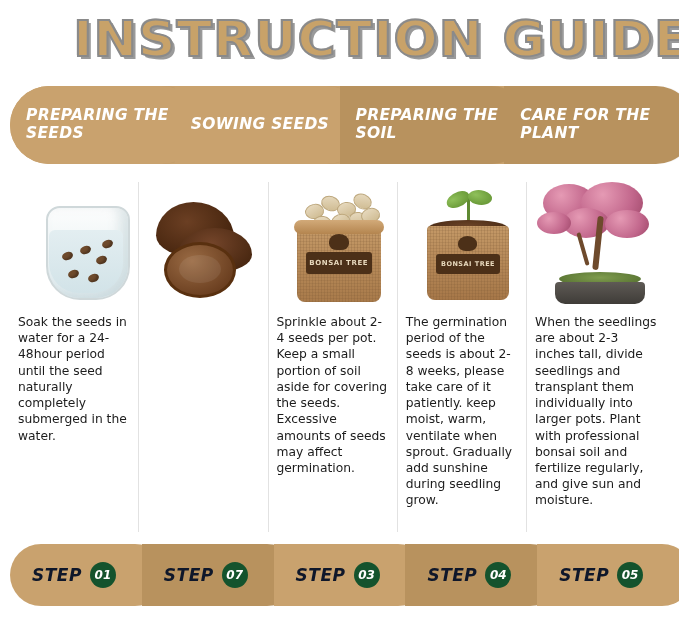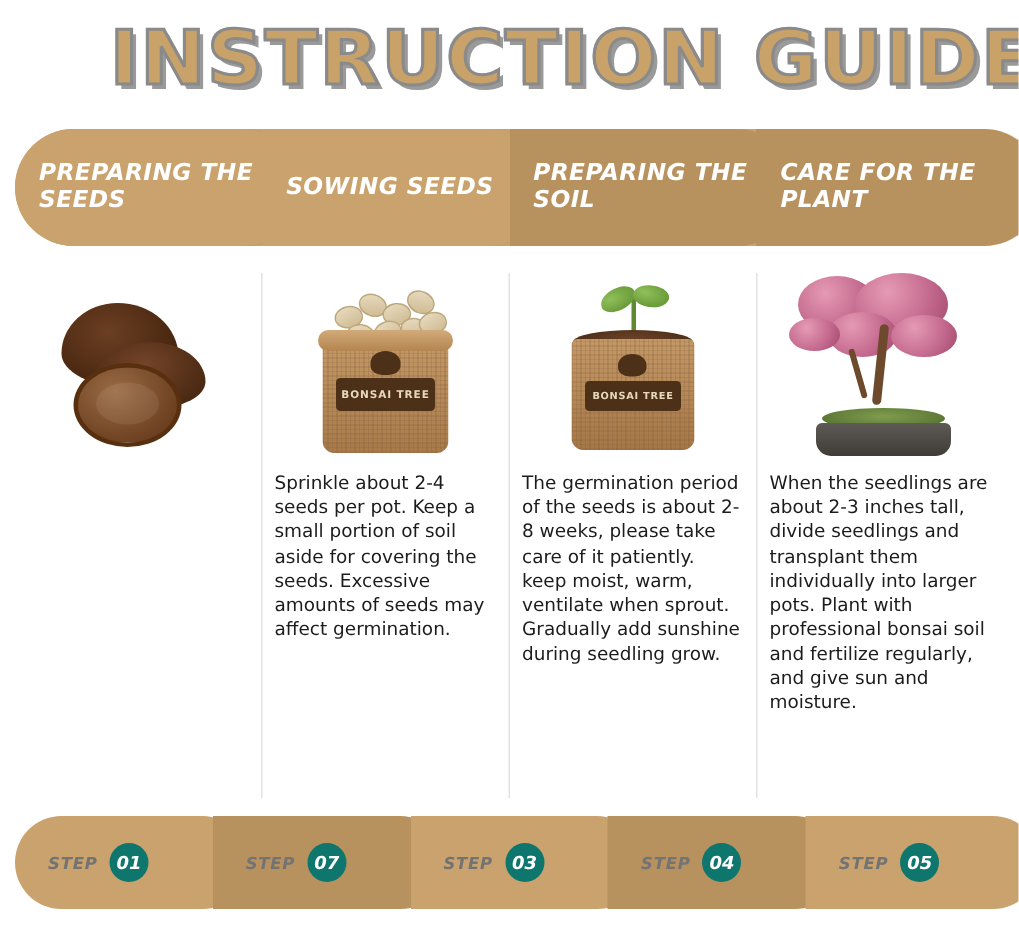--- a/index.html
+++ b/index.html
@@ -102,21 +102,21 @@
     position: relative;
     padding: 0 6px;
     box-sizing: border-box;
   }
   .col + .col { border-left: 1px solid #e2e2e2; }
 
   .art {
     height: 122px;
     display: flex;
     align-items: flex-end;
-    justify-content: center;
+    justify-content: flex-end;
     margin-bottom: 10px;
   }
   .desc {
     font-family: "DejaVu Sans", sans-serif;
     font-size: 12.3px;
     line-height: 1.32;
     color: #1c1c1c;
     padding: 0 2px;
   }
 
@@ -347,30 +347,30 @@
     background: #c9a26e;
     border-radius: 0 31px 31px 0;
   }
   .fcol.dark::before { background: #b8925e; }
   .fcol:first-child::before { border-radius: 31px; }
   .fcol .step-label {
     position: relative; z-index: 2;
     font-family: "DejaVu Sans", sans-serif;
     font-weight: bold;
     font-style: italic;
-    font-size: 11px;
-    color: #737373;
+    font-size: 17px;
+    color: #0f172a;
     letter-spacing: .5px;
   }
   .fcol .step-num {
     position: relative; z-index: 2;
     margin-left: 8px;
     width: 26px; height: 26px;
     border-radius: 50%;
-    background: #0f766e;
+    background: #14532d;
     color: #ffffff;
     font-family: "DejaVu Sans", sans-serif;
     font-weight: bold;
     font-style: italic;
     font-size: 12px;
     display: flex;
     align-items: center;
     justify-content: center;
     text-align: center;
   }
@@ -395,20 +395,35 @@
       <span>PREPARING THE SOIL</span>
     </div>
     <div class="bcol alt dark">
       <span>CARE FOR THE PLANT</span>
     </div>
   </div>
 </div>
 
 <div class="content">
 
+  <div class="col">
+    <div class="art">
+      <div class="glass">
+        <div class="body"></div>
+        <div class="water"></div>
+        <div class="seed" style="left:22px; top:52px;"></div>
+        <div class="seed" style="left:40px; top:46px;"></div>
+        <div class="seed" style="left:56px; top:56px;"></div>
+        <div class="seed" style="left:28px; top:70px;"></div>
+        <div class="seed" style="left:48px; top:74px;"></div>
+        <div class="seed" style="left:62px; top:40px;"></div>
+      </div>
+    </div>
+    <div class="desc">Soak the seeds in water for a 24-48hour period until the seed naturally completely submerged in the water.</div>
+  </div>
 
   <div class="col">
     <div class="art">
       <div class="soil">
         <div class="pile"></div>
         <div class="pile2"></div>
         <div class="disc"></div>
       </div>
     </div>
   </div>

